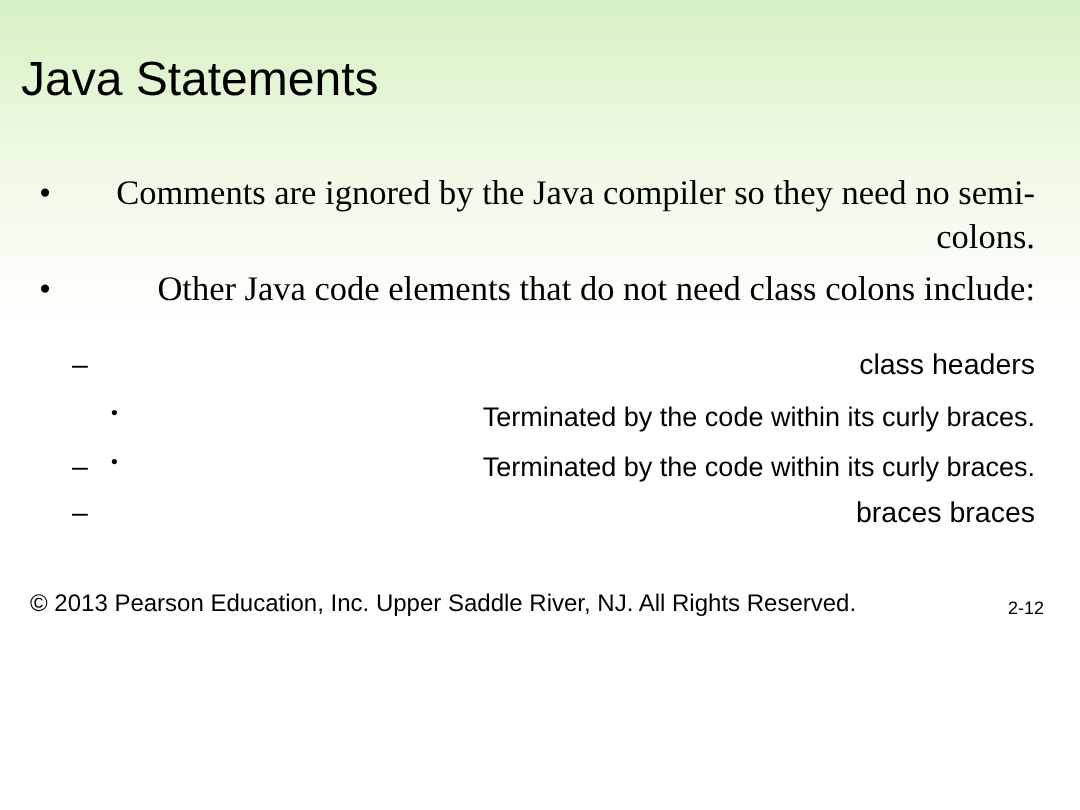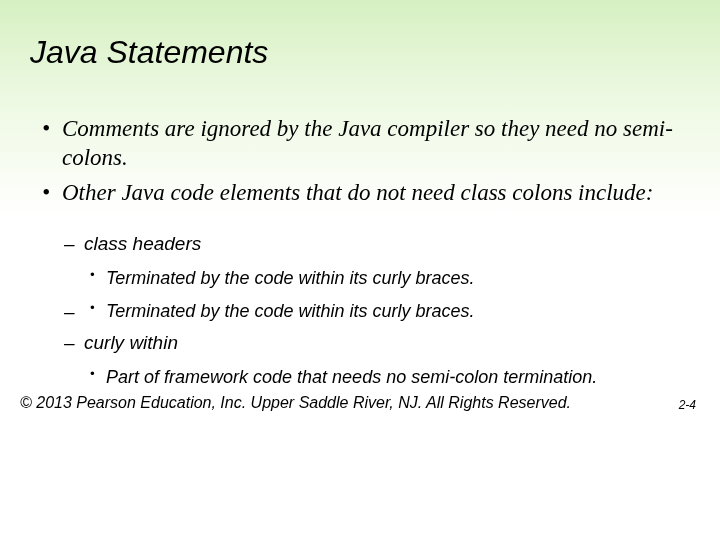--- a/index.html
+++ b/index.html
@@ -5,34 +5,34 @@
   * { margin: 0; padding: 0; box-sizing: border-box; }
   html, body { width: 720px; height: 540px; overflow: hidden; }
   body {
     font-family: "Times New Roman", Times, serif;
     background: linear-gradient(to bottom, #d6f0c2 0%, #edf9e2 18%, #ffffff 40%, #ffffff 100%);
     position: relative;
   }
   .slide {
     width: 720px;
     height: 428px;
-    padding: 34px 30px 0 30px;
+    padding: 34px 30px 0 14px;
     position: relative;
-    font-style: italic;
   }
   .title {
     font-family: Arial, Helvetica, sans-serif;
     font-size: 32px;
     font-weight: 400;
     color: #000;
     margin-bottom: 44px;
     letter-spacing: 0px;
   }
   .body {
     padding-left: 8px;
+    text-align: right;
   }
   ul.lvl1 {
     list-style: none;
     padding-left: 0;
   }
   ul.lvl1 > li {
     position: relative;
     padding-left: 24px;
     font-size: 23px;
     line-height: 1.25;
@@ -131,28 +131,23 @@
             </ul>
           </li>
           <li>
             <ul class="lvl3">
               <li>
                 <span>Terminated by the code within its curly braces.</span>
               </li>
             </ul>
           </li>
           <li>
-            <span>curly within</span>
-            <ul class="lvl3">
-              <li>
-                <span>Part of framework code that needs no semi-colon termination.</span>
-              </li>
-            </ul>
+            <span>braces braces</span>
           </li>
         </ul>
       </li>
     </ul>
   </div>
 
   <div class="footer-left">© 2013 Pearson Education, Inc. Upper Saddle River, NJ. All Rights Reserved.</div>
-  <div class="footer-right">2-4</div>
+  <div class="footer-right">2-12</div>
 
 </div>
 
 </body></html>

